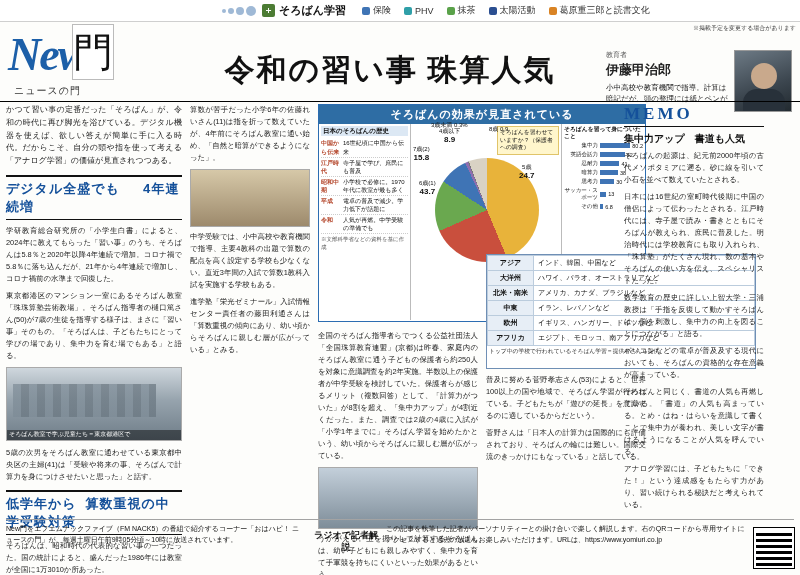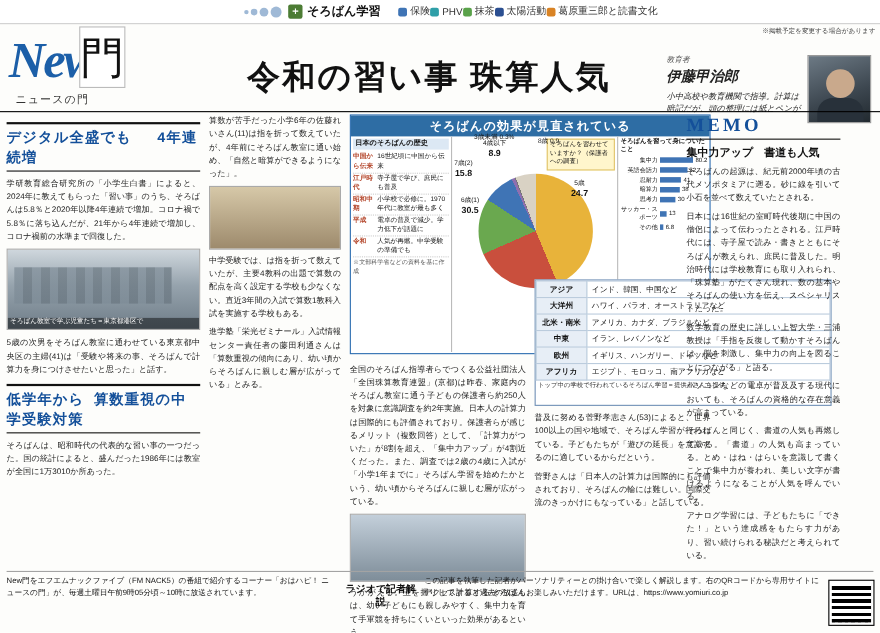--- a/index.html
+++ b/index.html
@@ -26,21 +26,21 @@
   .topbar .dots i:nth-child(3){width:8px;height:8px;}
   .topbar .dots i:nth-child(4){width:10px;height:10px;}
   .nav-main {
     display:flex; align-items:center; gap:4px; margin-left:6px;
     font-size:11px; font-weight:bold; color:#111;
   }
   .nav-main .sq {
     width:13px;height:13px;background:#4c7c34;color:#fff;border-radius:2px;
     font-size:9px;display:flex;align-items:center;justify-content:center;
   }
-  .nav-items { display:flex; align-items:center; margin-left:16px; font-size:9px; color:#333; }
+  .nav-items { display:flex; align-items:center; gap:13px; margin-left:16px; font-size:9px; color:#333; }
   .nav-items .it { display:flex; align-items:center; gap:3px; white-space:nowrap; }
   .nav-items .bx { width:8px;height:8px;border-radius:2px; }
   .c-blue{background:#3f74b5;} .c-teal{background:#2f9fa8;} .c-green{background:#5aa24a;}
   .c-navy{background:#2b4f91;} .c-orange{background:#d98324;}
 
   .note-right {
     position:absolute; right:4px; top:24px; font-size:6px; color:#444;
   }
 
   
@@ -61,21 +61,21 @@
     border:1px solid #bbb; background:#fff;
   }
   .headline {
     position:absolute; left:180px; top:26px; width:420px; text-align:center;
     font-family:"Liberation Serif", serif; font-size:30px; font-weight:bold; letter-spacing:2px;
   }
   .byline-box {
     position:absolute; right:8px; top:26px; width:186px; height:66px;
     display:flex; gap:6px;
   }
-  .byline-text { flex:1; font-size:7.5px; line-height:1.45; color:#222;font-style:italic; }
+  .byline-text { flex:1; font-size:7.5px; line-height:1.45; color:#222; }
   .byline-role { font-size:7px; color:#555; }
   .byline-name { font-size:13px; font-weight:bold; font-family:"Liberation Serif", serif; margin:1px 0 3px; }
   .portrait {
     width:58px; height:62px; background:linear-gradient(160deg,#6d7a85 0%,#3c464f 60%,#222a30 100%);
     border:1px solid #999; position:relative; overflow:hidden;
   }
   .portrait::after{
     content:""; position:absolute; left:16px; top:12px; width:26px; height:26px;
     border-radius:50%; background:#c9a98c;
   }
@@ -241,35 +241,37 @@
         <div>小中高校や教育機関で指導。計算は暗記だが、頭の整理には紙とペンが欠かせない。</div>
       </div>
       <div class="portrait"></div>
     </div>
   </div>
   <div class="rule" style="top:101px;"></div>
 
   <div class="body-area">
 
     <div class="col col1">
+      <div class="lead">かつて習い事の定番だった「そろばん」が、令和の時代に再び脚光を浴びている。デジタル機器を使えば、欲しい答えが簡単に手に入る時代。だからこそ、自分の頭や指を使って考える「アナログ学習」の価値が見直されつつある。</div>
       <div class="sec-title blue">デジタル全盛でも 　4年連続増</div>
       <div class="para">学研教育総合研究所の「小学生白書」によると、2024年に教えてもらった「習い事」のうち、そろばんは5.8％と2020年以降4年連続で増加。コロナ禍で5.8％に落ち込んだが、21年から4年連続で増加し、コロナ禍前の水準まで回復した。</div>
+      <div class="para">東京都港区のマンション一室にあるそろばん教室「珠珠算塾芸術教場」。そろばん指導者の樋口篤さん(50)が7歳の生徒を指導する様子は、まさに「習い事」そのもの。「そろばんは、子どもたちにとって学びの場であり、集中力を育む場でもある」と語る。</div>
       <div class="photo classroom" style="height:74px;margin:4px 0 6px;">
         <div class="cap">そろばん教室で学ぶ児童たち＝東京都港区で</div>
       </div>
       <div class="para">5歳の次男をそろばん教室に通わせている東京都中央区の主婦(41)は「受験や将来の事、そろばんで計算力を身につけさせたいと思った」と話す。</div>
       <div class="sec-title blue">低学年から 算数重視の中学受験対策</div>
       <div class="para">そろばんは、昭和時代の代表的な習い事の一つだった。国の統計によると、盛んだった1986年には教室が全国に1万3010か所あった。</div>
 
     </div>
 
     <div class="col col2">
       <div class="para">算数が苦手だった小学6年の佐藤れいさん(11)は指を折って数えていたが、4年前にそろばん教室に通い始め、「自然と暗算ができるようになった」。</div>
       <div class="photo" style="height:58px;background:linear-gradient(180deg,#d6c8a8,#9d8a6c);margin:4px 0;"></div>
-      <div class="para">中学受験では、は指を折って数えていたが、主要4教科の出題で算数の配点を高く設定する学校も少なくない。直近3年間の入試で算数1教科入試を実施する学校もある。</div>
+      <div class="para">中学受験では、小中高校や教育機関で指導、主要4教科の出題で算数の配点を高く設定する学校も少なくない。直近3年間の入試で算数1教科入試を実施する学校もある。</div>
       <div class="para">進学塾「栄光ゼミナール」入試情報センター責任者の藤田利通さんは「算数重視の傾向にあり、幼い頃からそろばんに親しむ層が広がっている」とみる。</div>
       <div class="para"></div>
     </div>
 
     <div class="info-box">
       <div class="info-title">そろばんの効果が見直されている</div>
       <div class="info-inner">
         <div class="info-left">
           <div class="rank-title">日本のそろばんの歴史</div>
           <div class="rank-list">
@@ -294,21 +296,21 @@
                 <span>人気が再燃。中学受験の準備でも</span>
               </div>
           </div>
           <div class="rank-note">※文部科学省などの資料を基に作成</div>
         </div>
 
         <div class="info-mid">
           <div class="pie-wrap">
             <div class="pie-q">そろばんを習わせていますか？（保護者への調査）</div>
             <div class="pie" id="pie" style="background: conic-gradient(rgb(232, 179, 58) 0deg, rgb(232, 179, 58) 157.32deg, rgb(201, 79, 61) 157.32deg, rgb(201, 79, 61) 246.24deg, rgb(106, 168, 79) 246.24deg, rgb(106, 168, 79) 303.12deg, rgb(63, 116, 181) 303.12deg, rgb(63, 116, 181) 335.16deg, rgb(142, 111, 176) 335.16deg, rgb(142, 111, 176) 338.4deg, rgb(119, 119, 119) 338.4deg, rgb(119, 119, 119) 339.48deg, rgb(217, 210, 196) 339.48deg, rgb(217, 210, 196) 360deg);"></div>
-            <div class="pie-label" style="left:8px;top:56px;">6歳(1)<br><b>30.5</b></div>
+            <div class="pie-label" style="left:8px;top:56px;">6歳(1)<br><b>43.7</b></div>
             <div class="pie-label" style="left:2px;top:22px;">7歳(2)<br><b>15.8</b></div>
             <div class="pie-label" style="left:28px;top:4px;">4歳以下<br><b>8.9</b></div>
             <div class="pie-label" style="left:78px;top:2px;">8歳 0.9</div>
             <div class="pie-label" style="left:20px;top:-2px;">3歳未満 0.3%</div>
             <div class="pie-label" style="left:108px;top:40px;">5歳<br><b>24.7</b></div>
           </div>
         </div>
 
         <div class="info-right">
           <div class="bar-title">そろばんを習って身についたこと</div>
@@ -347,21 +349,21 @@
                 <span class="nm">その他</span>
                 <span class="bar" style="width: 3.22195px;"></span>
                 <span class="vl">6.8</span>
               </div>
             </div>
         </div>
       </div>
     </div>
 
     <div class="col col3" style="top:226px;">
-      <div class="para">全国のそろばん指導者らでつくる公益社団法人「全国珠算教育連盟」(京都)は昨春、家庭内のそろばん教室に通う子どもの保護者ら約250人を対象に意識調査を約2年実施。日本人の計算力は国際的にも評価されており。保護者らが感じるメリット（複数回答）として、「計算力がついた」が8割を超え、「集中力アップ」が4割近くだった。また、調査では2歳の4歳に入試が「小学1年までに」そろばん学習を始めたかという、幼い頃からそろばんに親しむ層が広がっている。</div>
+      <div class="para">全国のそろばん指導者らでつくる公益社団法人「全国珠算教育連盟」(京都)は昨春、家庭内のそろばん教室に通う子どもの保護者ら約250人を対象に意識調査を約2年実施。半数以上の保護者が中学受験を検討していた。保護者らが感じるメリット（複数回答）として、「計算力がついた」が8割を超え、「集中力アップ」が4割近くだった。また、調査では2歳の4歳に入試が「小学1年までに」そろばん学習を始めたかという、幼い頃からそろばんに親しむ層が広がっている。</div>
       <div class="photo" style="height:62px;background:linear-gradient(180deg,#c3cfda,#7e8d99);margin:4px 0;"></div>
       <div class="para">うかがえる。玉を握りして計算するそろばんは、幼い子どもにも親しみやすく、集中力を育て手軍競を持ちにくいといった効果があるという。</div>
 
     </div>
 
     <div class="world-box">
       <table class="world-tbl">
         <tbody>
             <tr>
               <th>アジア</th>

